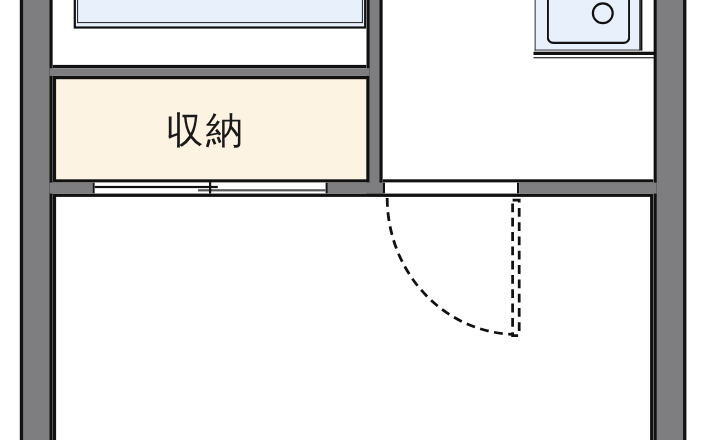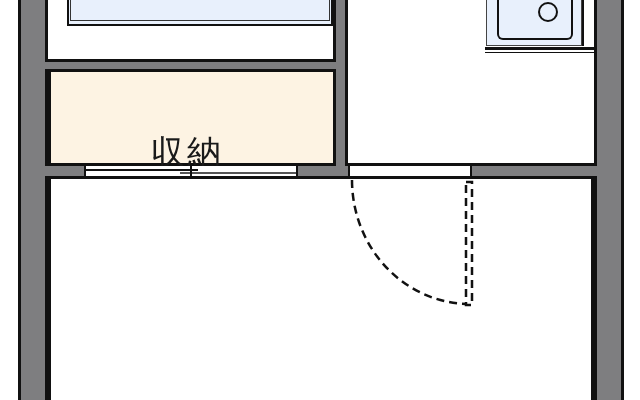--- a/index.html
+++ b/index.html
@@ -23,21 +23,21 @@
 <div class="abs wall" style="left:336px;top:0;width:9px;height:175px;"></div>
 
 <div class="abs" style="left:48px;top:0;width:285px;height:62px;background:#ffffff;border-bottom:3px solid #111;"></div>
 
 <div class="abs" style="left:67px;top:-4px;width:266px;height:30px;border:2px solid #111;background:#e8f0fc;"></div>
 <div class="abs" style="left:70px;top:-4px;width:260px;height:25px;border:1.5px solid #333;border-top:none;"></div>
 
 <div class="abs wall" style="left:45px;top:62px;width:291px;height:7px;"></div>
 
 <div class="abs" style="left:48px;top:69px;width:288px;height:97px;background:#fdf3e3;border:3px solid #111;border-right:3px solid #111;"></div>
-<div class="abs label" style="left:151px;top:96px;margin-top:34px;">収納</div>
+<div class="abs label" style="left:151px;top:96px;">収納</div>
 
 <div class="abs wall" style="left:45px;top:166px;width:39px;height:10px;"></div>
 <div class="abs wall" style="left:298px;top:166px;width:50px;height:10px;"></div>
 <div class="abs" style="left:84px;top:166px;width:214px;height:10px;background:#ffffff;border-left:2px solid #111;border-right:2px solid #111;"></div>
 <div class="abs blk" style="left:86px;top:169px;width:112px;height:2px;"></div>
 <div class="abs" style="left:180px;top:172px;width:116px;height:2px;background:#555;"></div>
 <div class="abs blk" style="left:190px;top:164px;width:2px;height:14px;"></div>
 
 <div class="abs" style="left:348px;top:0;width:246px;height:166px;background:#ffffff;border-bottom:3px solid #111;"></div>
 

